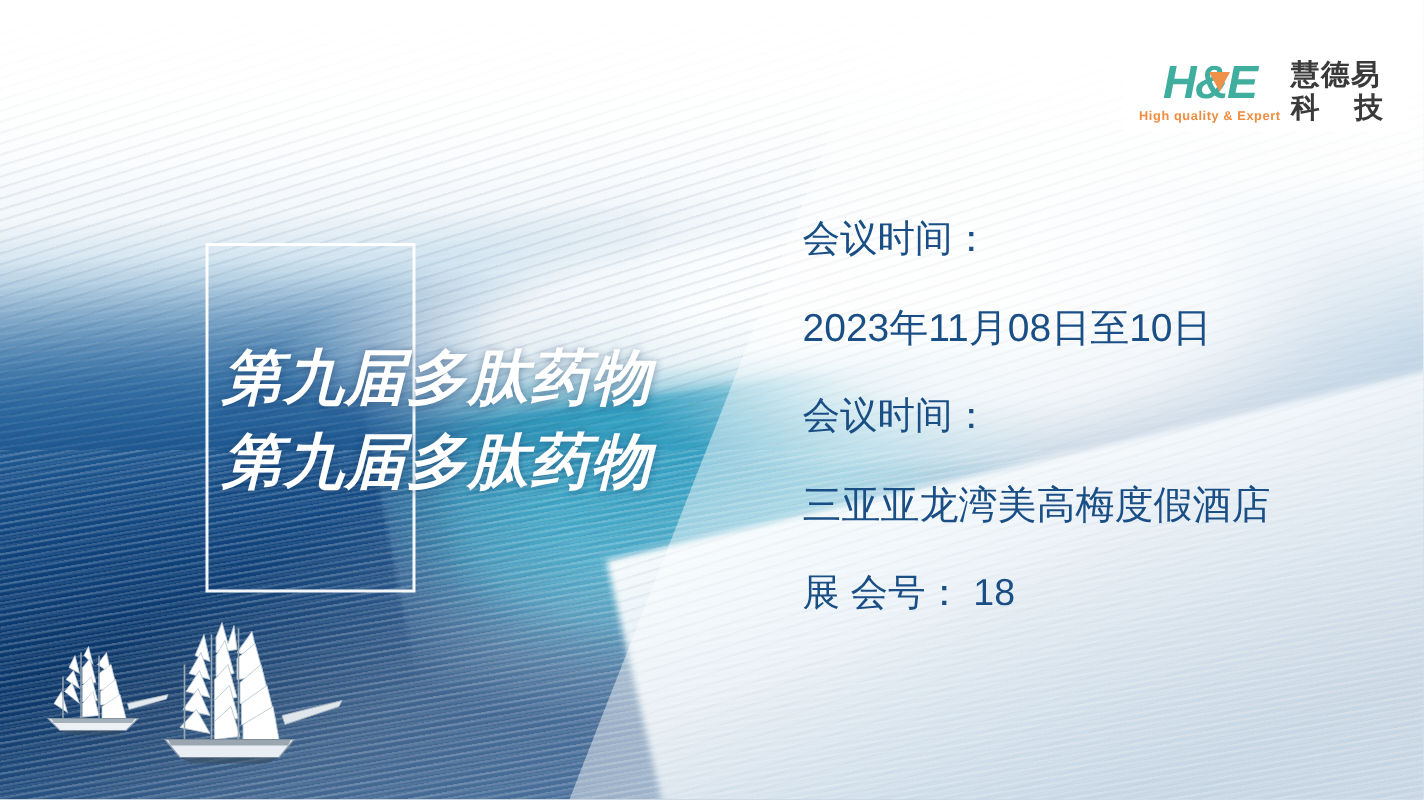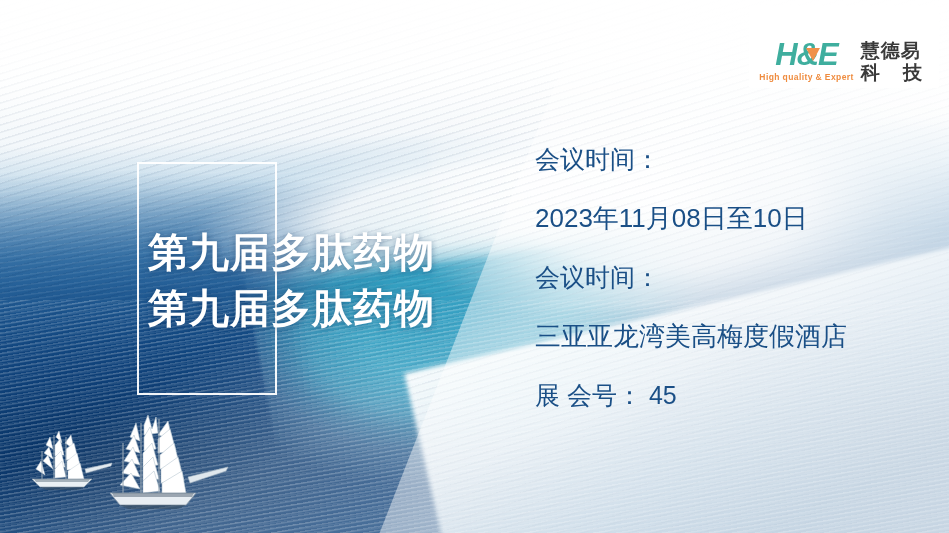--- a/index.html
+++ b/index.html
@@ -116,20 +116,21 @@
   }
   .title-block{
     position:absolute;left:148px;top:224px;
     line-height:56px;
     color:#ffffff;
     font-weight:bold;
     font-size:40px;
     letter-spacing:1px;
     text-shadow:0 1px 6px rgba(8,45,90,.45);
     white-space:nowrap;
+    font-style:italic;
   }
   .title-line{display:block;}
 
   
   .info{
     position:absolute;left:535px;top:138px;width:400px;
     color:#1a4f86;
     font-size:25px;
     white-space:nowrap;
   }
@@ -251,21 +252,21 @@
   <div class="title-block">
     <span class="title-line">第九届多肽药物</span>
     <span class="title-line">第九届多肽药物</span>
   </div>
 
   <div class="info">
     <div class="info-row">会议时间：</div>
     <div class="info-row big">2023年11月08日至10日</div>
     <div class="info-row">会议时间：</div>
     <div class="info-row big">三亚亚龙湾美高梅度假酒店</div>
-    <div class="info-row">展 会号： 45</div>
+    <div class="info-row">展 会号： 18</div>
   </div>
 
   <div class="logo">
     <div class="logo-left">
       <div class="logo-he"><span>H</span><span class="amp">&amp;</span><span>E</span></div>
       <div class="logo-tag">High quality &amp; Expert</div>
     </div>
     <div class="logo-cn">
       <div class="l1">慧德易</div>
       <div class="l2">科 技</div>

